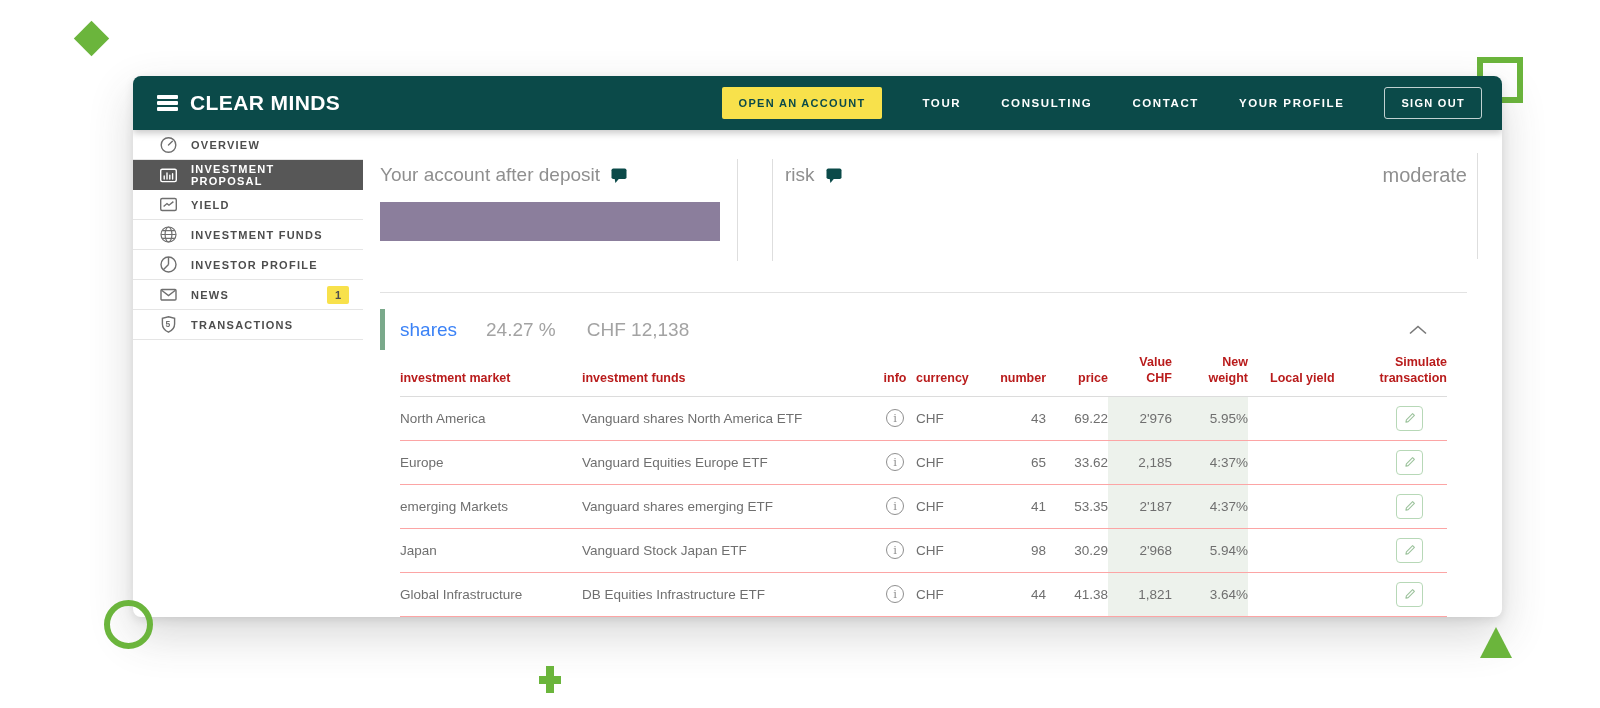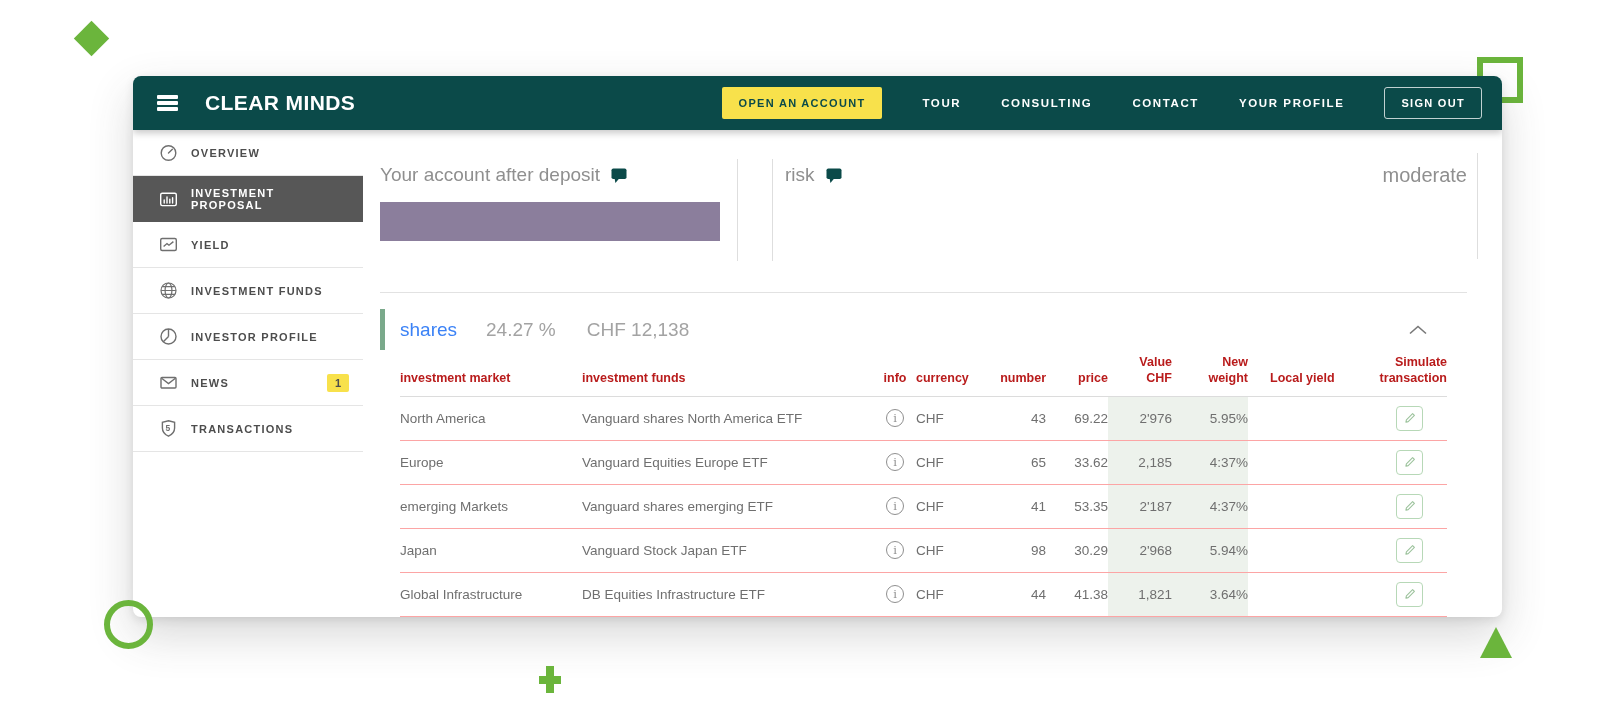--- a/index.html
+++ b/index.html
@@ -20,35 +20,35 @@
   .window { position:absolute; left:133px; top:76px; width:1369px; height:541px; background:#fff;
             border-radius:8px; z-index:2; overflow:hidden;
             box-shadow:0 18px 45px rgba(60,60,60,.20), 0 3px 10px rgba(0,0,0,.10); }
 
   
   header { height:54px; background:#0b4a49; display:flex; align-items:center;
            padding:0 20px 0 24px; position:relative; z-index:5;
            box-shadow:0 3px 7px rgba(0,0,0,.22); }
   .burger { display:inline-flex; flex-direction:column; gap:2.5px; cursor:pointer; }
   .burger i { display:block; width:21px; height:3.6px; background:#fff; border-radius:1px; }
-  .brand { color:#fff; font-size:21px; font-weight:800; letter-spacing:.4px; margin-left:27px; }
+  .brand { color:#fff; font-size:21px; font-weight:800; letter-spacing:.4px; margin-left:12px; }
   .spacer { flex:1; }
   .cta { background:#f8e14b; color:#0b4a49; border:none; font-family:inherit; font-size:11px; font-weight:bold;
          letter-spacing:1.3px; padding:10px 17px; border-radius:2px; cursor:pointer; }
   nav { display:flex; align-items:center; }
   nav a { color:#fff; font-size:11.5px; font-weight:bold; letter-spacing:1.6px; margin-left:40px;
           text-decoration:none; cursor:pointer; }
   .signout { background:transparent; color:#fff; border:1px solid rgba(255,255,255,.75); border-radius:3px;
              font-family:inherit; font-size:11px; font-weight:bold; letter-spacing:1.3px;
              padding:9px 16px; margin-left:40px; cursor:pointer; }
 
   
   .bodywrap { display:flex; height:487px; }
   aside { width:230px; flex:none; }
-  .s-item { height:46px; display:flex; align-items:center; padding:0 14px 0 26px;
+  .s-item { height:30px; display:flex; align-items:center; padding:0 14px 0 26px;
             border-bottom:1px solid #e5e5e5; color:#4d4d4d; font-size:11px; font-weight:800;
             letter-spacing:1.25px; cursor:pointer; }
   .s-item svg { margin-right:13px; color:#6f6f6f; flex:none; }
   .s-item.active { background:#575757; color:#fff; border-bottom:none; }
   .s-item.active svg { color:#fff; }
   .badge { margin-left:auto; background:#f8e14b; color:#4d4d4d; font-size:11px; font-weight:bold;
            padding:3px 8px; border-radius:2px; letter-spacing:0; }
 
   main { flex:1; padding:21px 35px 0 17px; }
 

